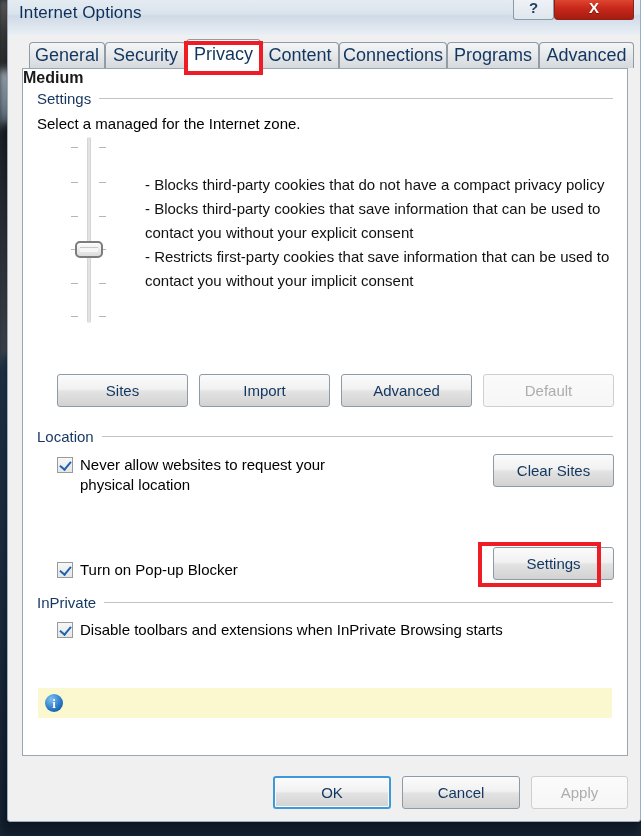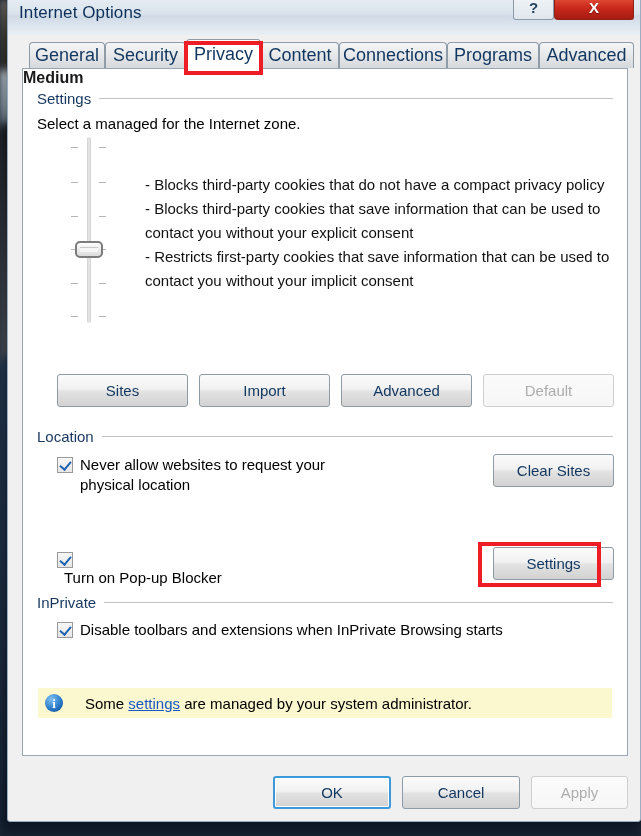--- a/index.html
+++ b/index.html
@@ -364,38 +364,37 @@
       <span class="glabel">Location</span>
       <span class="grule"></span>
     </div>
     <div class="cbrow" style="left:34px; top:386px; width:320px;">
       <span class="cbox checked"></span>
       <span class="cblabel">Never allow websites to request your
 physical location</span>
     </div>
     <div class="btn" style="left:470px; top:385px; width:121px;">Clear Sites</div>
 
-    <div class="cbrow" style="left:34px; top:481px;flex-direction:column;">
+    <div class="cbrow" style="left:34px; top:491px;">
       <span class="cbox checked"></span>
       <span class="cblabel">Turn on Pop-up Blocker</span>
     </div>
     <div class="btn" style="left:470px; top:478px; width:121px;">Settings</div>
 
     <div class="grp" style="top:524px;">
       <span class="glabel">InPrivate</span>
       <span class="grule"></span>
     </div>
     <div class="cbrow" style="left:34px; top:551px;">
       <span class="cbox checked"></span>
       <span class="cblabel">Disable toolbars and extensions when InPrivate Browsing starts</span>
     </div>
 
     <div id="infobar">
       <span id="info-icon">i</span>
-      <span id="info-text"><span>Some </span><a>settings</a><span> are managed by your system administrator.</span></span>
     </div>
 
   </div>
 
   <div id="settings-highlight"></div>
 
   <div id="footer">
     <div class="btn defaultfocus" style="left:265px; top:20px; width:118px;">OK</div>
     <div class="btn" style="left:394px; top:20px; width:118px;">Cancel</div>
     <div class="btn disabled" style="left:523px; top:20px; width:97px;">Apply</div>

